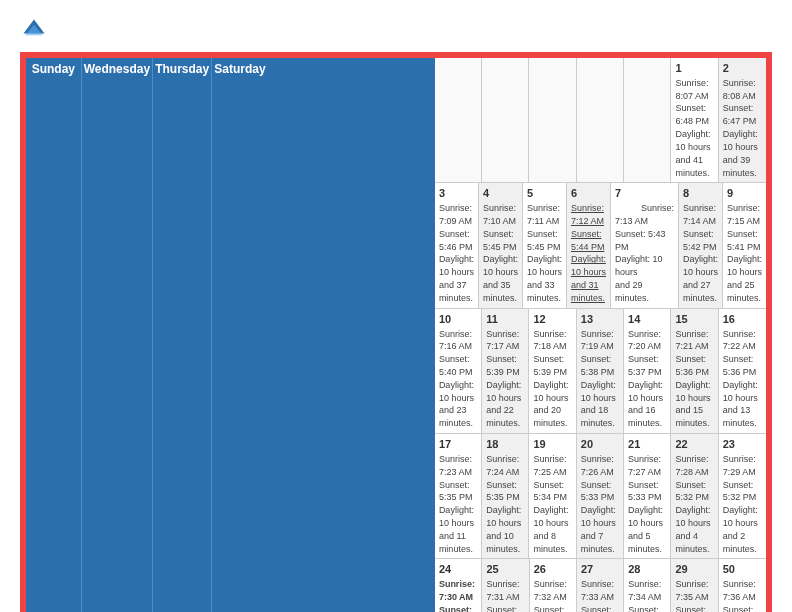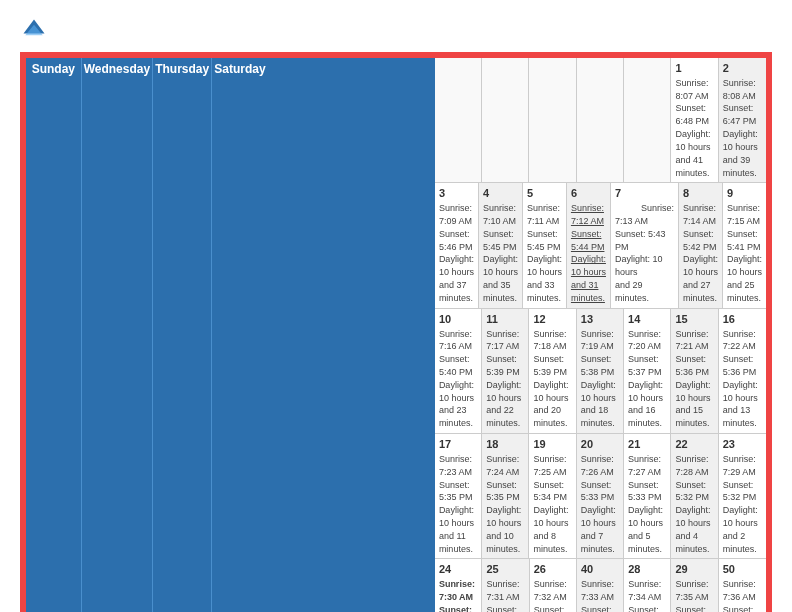--- a/index.html
+++ b/index.html
@@ -250,21 +250,21 @@
 Daylight: 10 hours
 and 1 minute.</span></div>
           <div class="cal-cell shaded"><span class="day-num">25</span><span class="cell-text" style="white-space: pre-line;">Sunrise: 7:31 AM
 Sunset: 5:31 PM
 Daylight: 10 hours
 and 0 minutes.</span></div>
           <div class="cal-cell"><span class="day-num">26</span><span class="cell-text" style="white-space: pre-line;">Sunrise: 7:32 AM
 Sunset: 5:31 PM
 Daylight: 9 hours
 and 58 minutes.</span></div>
-          <div class="cal-cell shaded"><span class="day-num">40</span><span class="cell-text" style="white-space: pre-line;">Sunrise: 7:33 AM
+          <div class="cal-cell shaded"><span class="day-num">27</span><span class="cell-text" style="white-space: pre-line;">Sunrise: 7:33 AM
 Sunset: 5:31 PM
 Daylight: 9 hours
 and 57 minutes.</span></div>
           <div class="cal-cell"><span class="day-num">28</span><span class="cell-text" style="white-space: pre-line;">Sunrise: 7:34 AM
 Sunset: 5:30 PM
 Daylight: 9 hours
 and 56 minutes.</span></div>
           <div class="cal-cell shaded"><span class="day-num">29</span><span class="cell-text" style="white-space: pre-line;">Sunrise: 7:35 AM
 Sunset: 5:30 PM
 Daylight: 9 hours

